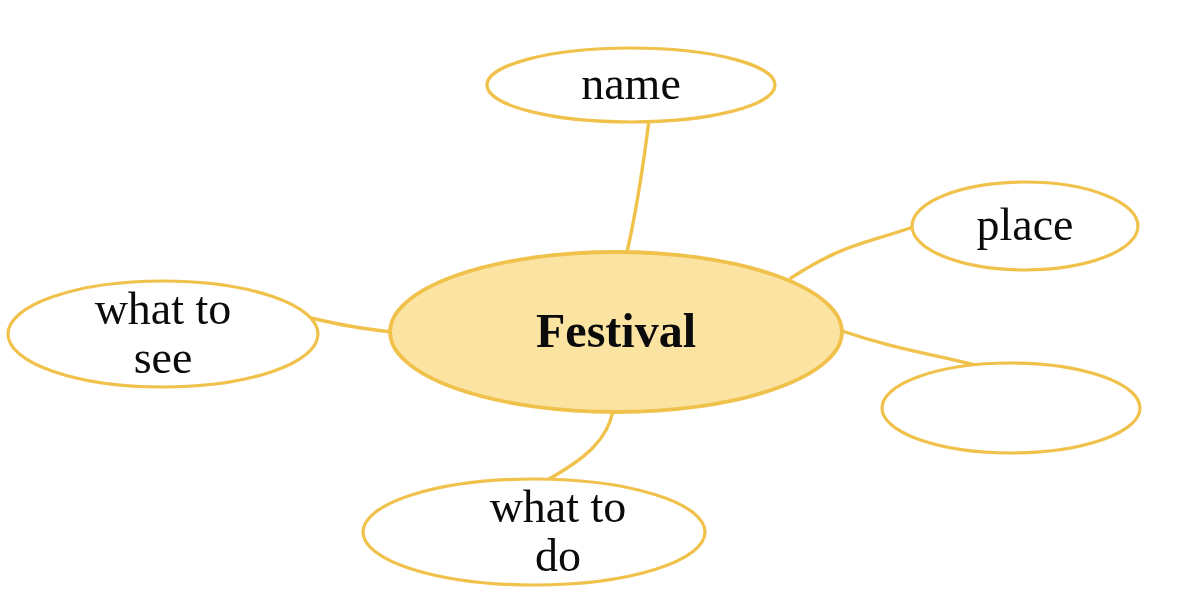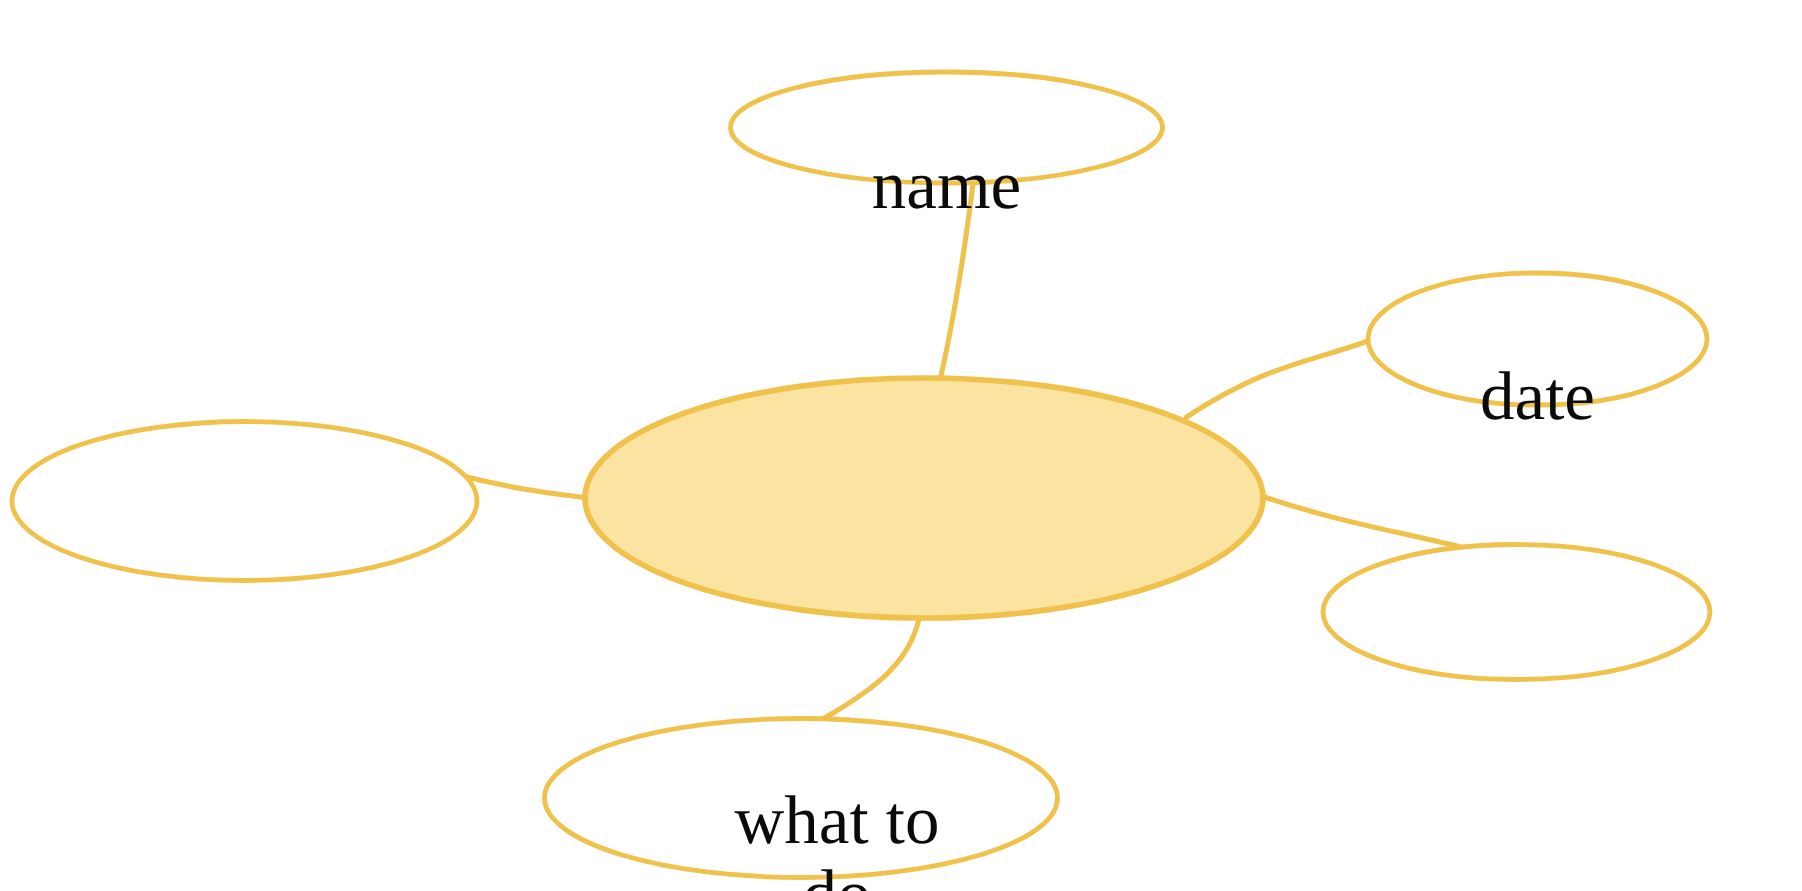--- a/index.html
+++ b/index.html
@@ -30,21 +30,20 @@
   }
   .node-label {
     position: absolute;
     transform: translate(-50%, -50%);
     text-align: center;
     font-size: 46px;
     line-height: 1.06;
     color: #0b0b0b;
     white-space: nowrap;
     user-select: none;
-    margin-top: 40px;
   }
   .node-label.wrap {
     white-space: normal;
     width: 185px;
   }
   .node-label.center-label {
     font-weight: bold;
     font-size: 48px;
   }
 </style>
@@ -63,22 +62,24 @@
 
     <ellipse class="node-shape" cx="631" cy="85" rx="144" ry="37"></ellipse>
     <ellipse class="node-shape" cx="1025" cy="226" rx="113" ry="44"></ellipse>
     <ellipse class="node-shape" cx="1011" cy="408" rx="129" ry="45"></ellipse>
     <ellipse class="node-shape" cx="163" cy="334" rx="155" ry="53"></ellipse>
     <ellipse class="node-shape" cx="534" cy="532" rx="171" ry="53"></ellipse>
 
     <ellipse class="center-shape" cx="616" cy="332" rx="226" ry="80"></ellipse>
   </svg>
 
+  <div class="node-label center-label" style="left:616px; top:331px;">Festival</div>
 
   <div class="node-label" style="left:631px; top:84px;">name</div>
 
-  <div class="node-label" style="left:1025px; top:225px;">date</div>
+  <div class="node-label" style="left:1025px; top:225px;">place</div>
 
 
+  <div class="node-label wrap" style="left:163px; top:334px;">what to see</div>
 
   <div class="node-label wrap" style="left:558px; top:532px;">what to do</div>
 
 </div>
 
 </body></html>

